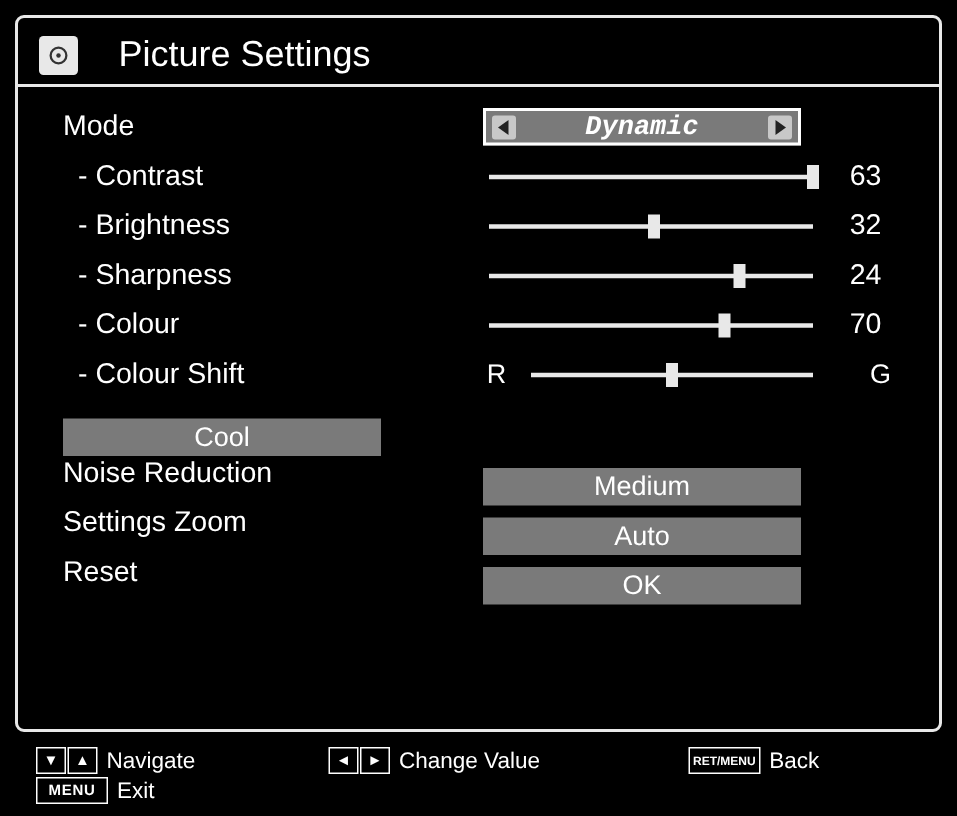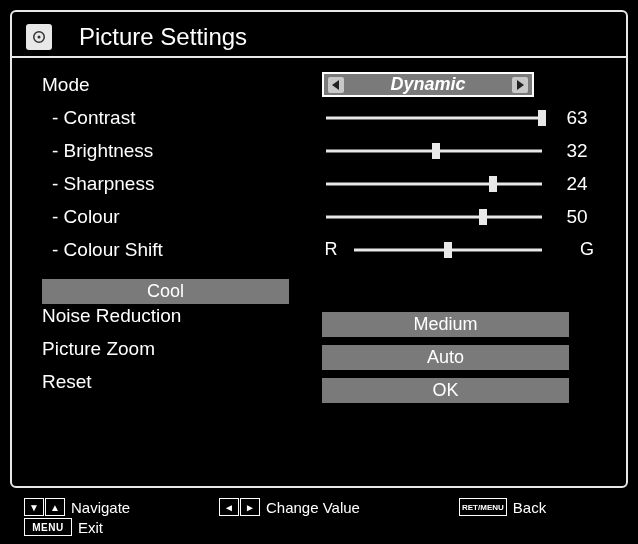--- a/index.html
+++ b/index.html
@@ -47,21 +47,21 @@
     flex:1;
     display:flex;align-items:center;gap:10px;
   }
   .select-box{
     background:#7a7a7a;
     border:2px solid #fff;
     height:25px;
     width:212px;
     display:flex;align-items:center;justify-content:space-between;
     padding:0 4px;
-    font-size:18px;font-weight:600;
+    font-size:18px;font-weight:600;font-family:Liberation Mono, monospace;
   }
   .arrow-btn{
     width:16px;height:16px;
     background:#c8c8c8;
     display:flex;align-items:center;justify-content:center;
     border-radius:2px;
   }
   .arrow-btn svg{width:8px;height:10px;}
   .sel-val{flex:1;text-align:center;font-style:italic;}
   .slider-wrap{
@@ -81,21 +81,21 @@
   .knob{
     position:absolute;top:50%;width:8px;height:16px;background:#e8e8e8;
     transform:translate(-50%,-50%);
   }
   .sval{
     width:44px;text-align:center;font-size:19px;padding-right:2px;
   }
   .value-btn{
     background:#7a7a7a;
     height:25px;
-    width:247px;
+    width:212px;
     display:flex;align-items:center;justify-content:center;
     font-size:18px;
     margin-top:18px;
   }
   
   .footer{
     position:absolute;left:10px;right:10px;bottom:8px;
     display:flex;flex-direction:column;gap:2px;
     padding:0 14px;
     font-size:15px;
@@ -183,21 +183,21 @@
       </div>
     </div>
 
     <div class="row">
       <div class="label indent">- Colour</div>
       <div class="control slider-wrap">
         <div class="slider">
             <div class="track"></div>
             <div class="knob" style="left: 72.7273%;"></div>
           </div>
-        <div class="sval">50</div>
+        <div class="sval">70</div>
       </div>
     </div>
 
     <div class="row">
       <div class="label indent">- Colour Shift</div>
       <div class="control slider-wrap">
         <div class="slider-left-label">R</div>
         <div class="slider">
             <div class="track"></div>
             <div class="knob" style="left: 50%;"></div>
@@ -213,21 +213,21 @@
     </div>
 
     <div class="row">
       <div class="label">Noise Reduction</div>
       <div class="control">
         <div class="value-btn">Medium</div>
       </div>
     </div>
 
     <div class="row">
-      <div class="label">Picture Zoom</div>
+      <div class="label">Settings Zoom</div>
       <div class="control">
         <div class="value-btn">Auto</div>
       </div>
     </div>
 
     <div class="row">
       <div class="label">Reset</div>
       <div class="control">
         <div class="value-btn">OK</div>
       </div>

